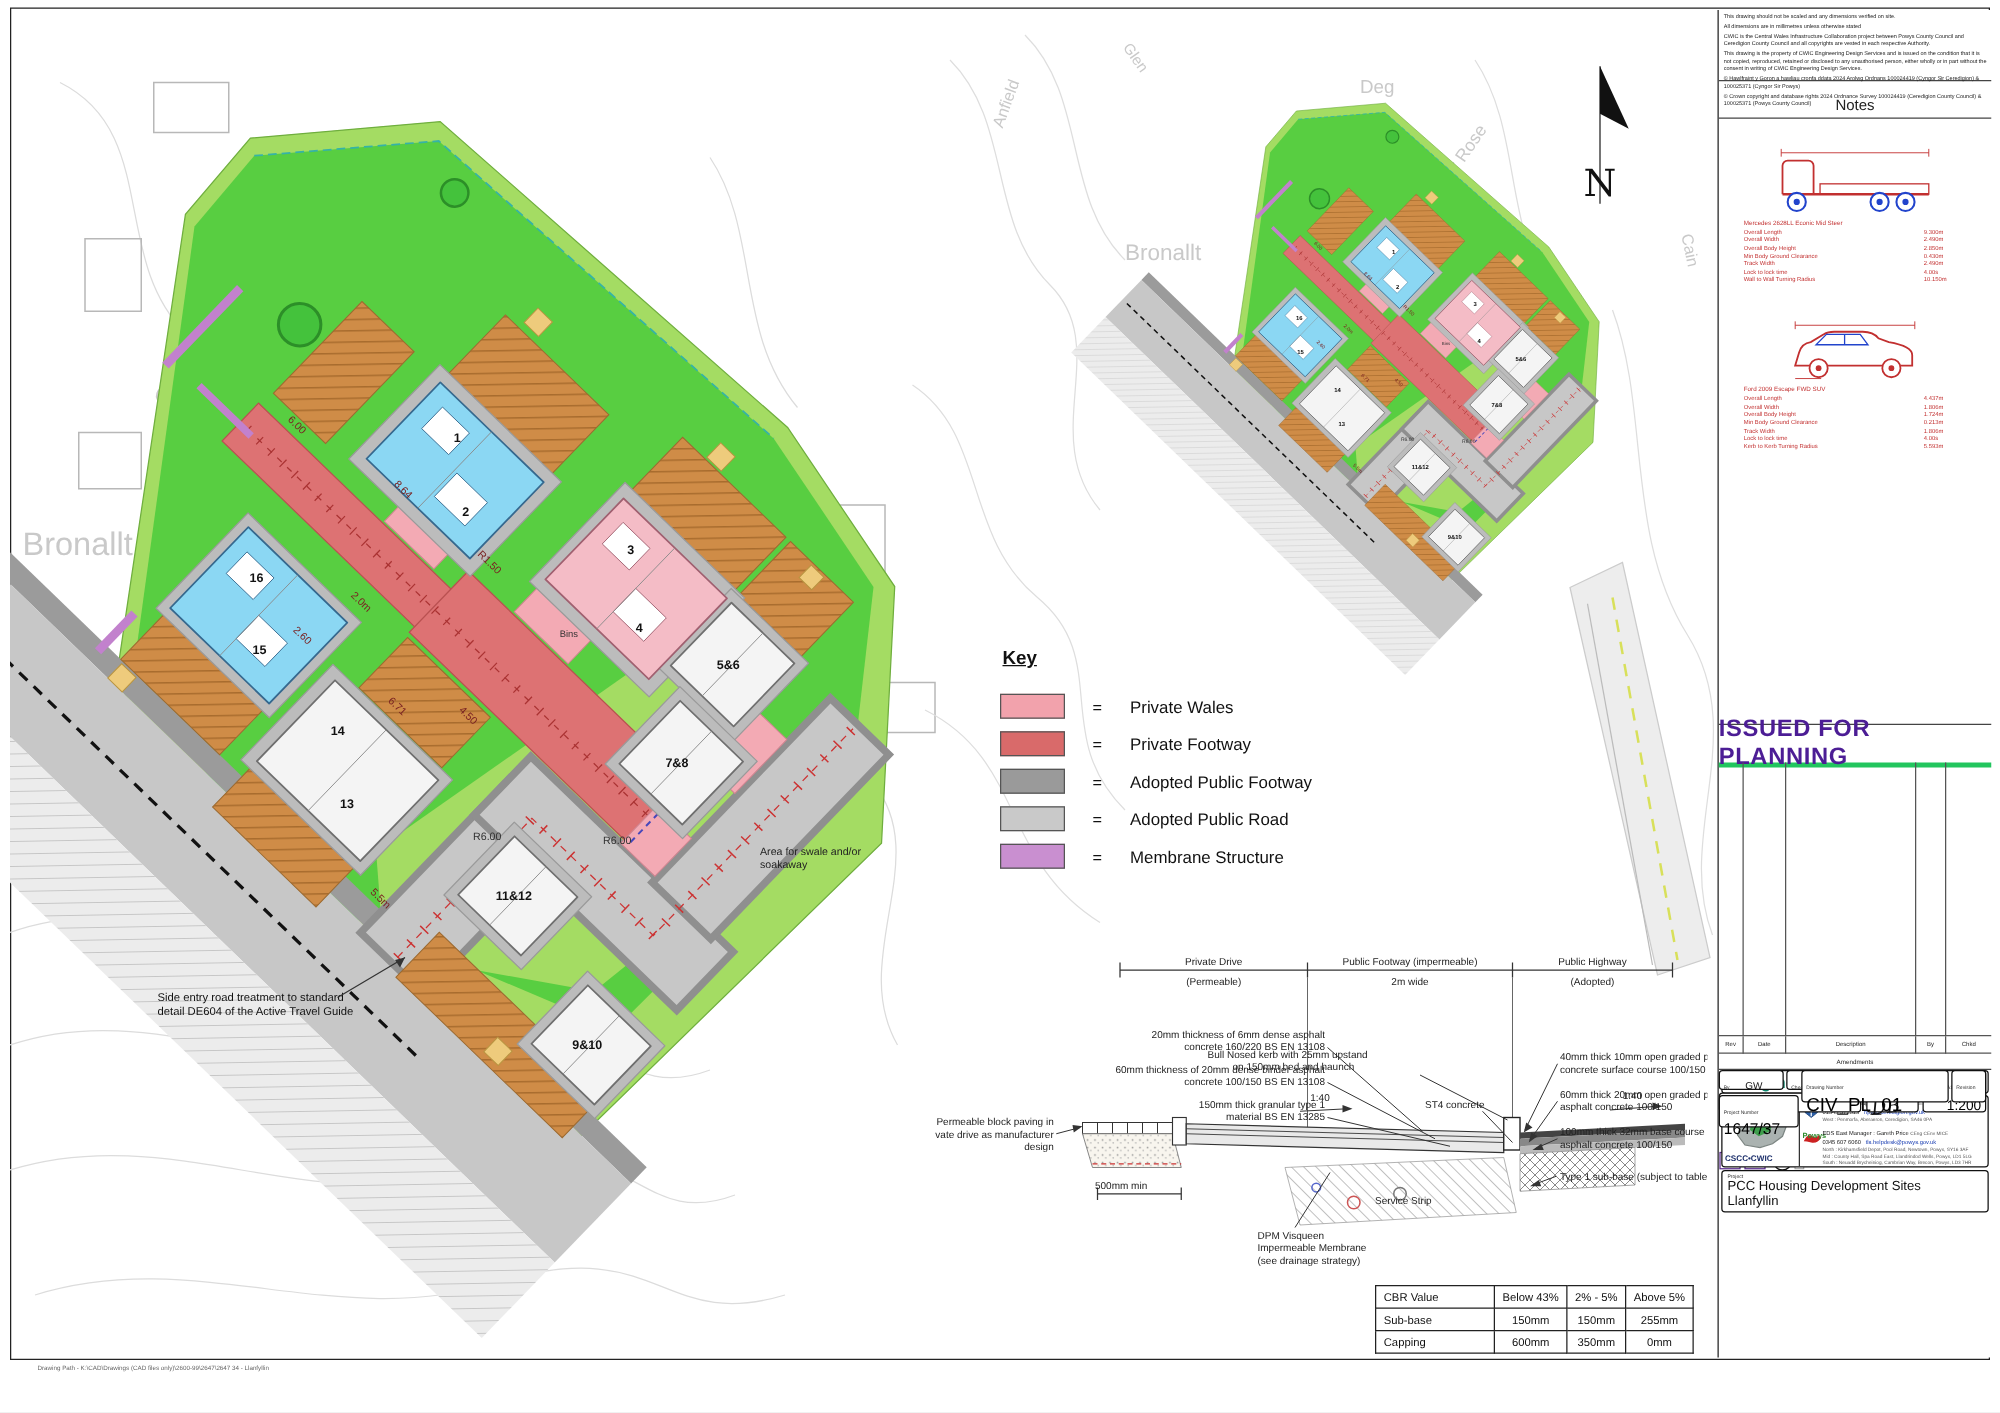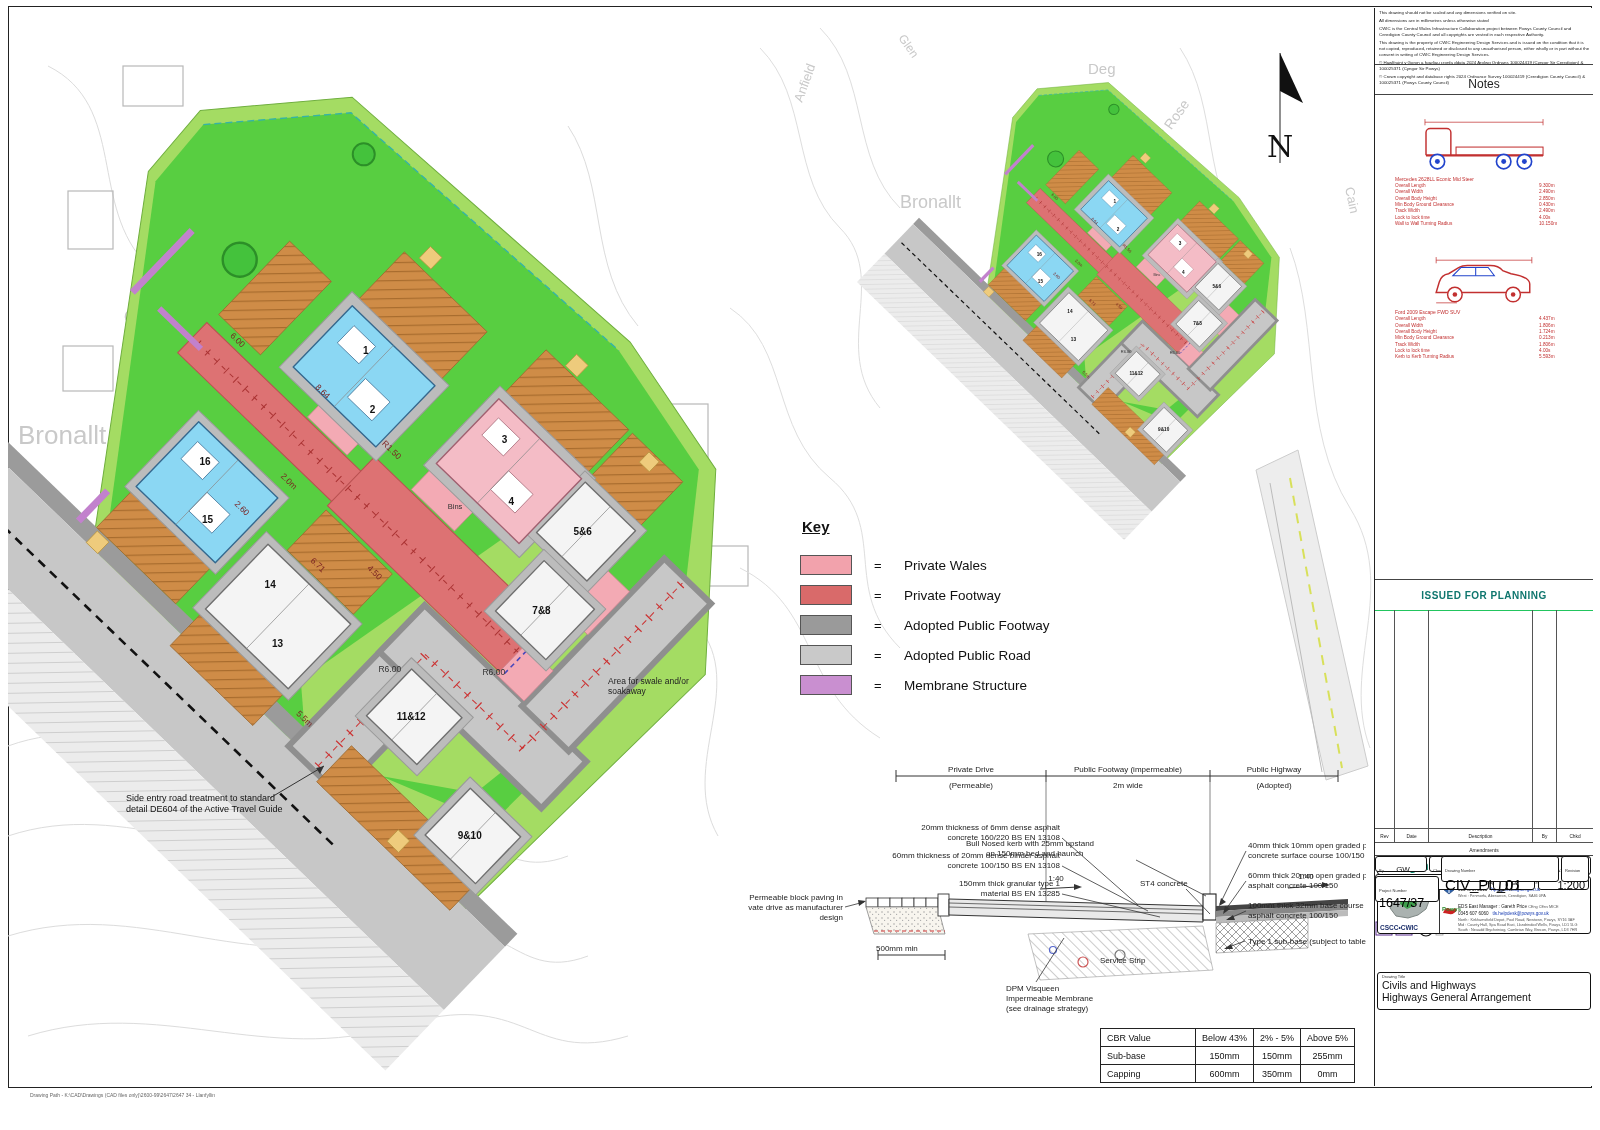--- a/index.html
+++ b/index.html
@@ -19,21 +19,21 @@
   .rpanel{position:absolute;left:1374px;top:8px;width:218px;height:1078px;border-left:1.4px solid #222;box-sizing:border-box;background:#fff;}
   .disc{position:absolute;left:0;top:0;width:218px;height:57px;border-bottom:1px solid #444;padding:2px 3px 0 4px;box-sizing:border-box;}
   .disc p{font-size:4.4px;line-height:1.3;margin:0 0 2.5px 0;color:#222;}
   .noteshdr{position:absolute;left:0;top:57px;width:218px;height:17px;border-bottom:1px solid #444;text-align:center;font-size:12px;color:#222;margin-top:12px;}
   .notesbody{position:absolute;left:0;top:74px;width:218px;height:498px;border-bottom:1px solid #444;box-sizing:border-box;}
   .vspecs{width:178px;margin:2px auto 0 auto;}
   .vname{font-size:5px;color:#c23030;margin-bottom:1px;}
   .vrow{display:flex;font-size:4.7px;color:#c23030;line-height:1.35;}
   .vrow .vl{flex:1;}
   .vrow .vv{width:34px;text-align:left;}
-  .stamp{position:absolute;left:0;top:572px;width:218px;height:30px;border-bottom:1px solid #22c55e;display:flex;align-items:center;justify-content:center;font-size:10px;font-weight:bold;color:#0f766e;letter-spacing:.5px;}
+  .stamp{position:absolute;left:0;top:572px;width:218px;height:30px;border-bottom:4px solid #22c55e;display:flex;align-items:center;justify-content:center;font-size:19px;font-weight:bold;color:#4c1d95;letter-spacing:.5px;}
   .amend{position:absolute;left:0;top:602px;width:218px;height:246px;border-bottom:1px solid #444;box-sizing:border-box;}
   .amcols{position:absolute;left:0;top:0;width:218px;height:218px;display:flex;}
   .amcols div{border-right:1px solid #555;box-sizing:border-box;height:100%;}
   .amhdr{position:absolute;left:0;top:218px;width:218px;height:14px;display:flex;border-top:1px solid #555;font-size:4.8px;color:#222;}
   .amhdr div{border-right:1px solid #555;box-sizing:border-box;display:flex;align-items:center;justify-content:center;}
   .amlab{position:absolute;left:0;top:232px;width:218px;height:14px;border-top:1px solid #555;display:flex;align-items:center;justify-content:center;font-size:5px;color:#222;}
   .c1{width:20px;}.c2{width:34px;}.c3{width:104px;}.c4{width:24px;}.c5{width:36px;border-right:none!important;}
   
   .tblock{position:absolute;left:0;top:848px;width:218px;height:230px;}
   .tb{border:1.6px solid #111;border-radius:3px;box-sizing:border-box;position:absolute;background:#fff;}
@@ -691,28 +691,28 @@
           </svg>
           <div class="erow" style="top:29px;left:2px;font-size:6px;font-weight:bold;color:#2e8b2e;">Powys</div>
           <div class="erow" style="top:27px;left:18px;"><span>EDS East Manager : Gareth Price</span> <span class="tiny">CEng CEnv MICE</span></div>
           <div class="erow" style="top:34px;left:18px;"><span>0345 607 6060</span>&nbsp;&nbsp;&nbsp;<span class="em">tls.helpdesk@powys.gov.uk</span></div>
           <div class="erow tiny" style="top:41px;left:18px;">North : Kirkhamsfield Depot, Pool Road, Newtown, Powys, SY16 3AF</div>
           <div class="erow tiny" style="top:46px;left:18px;">Mid :   County Hall, Spa Road East, Llandrindod Wells, Powys, LD1 5LG</div>
           <div class="erow tiny" style="top:51px;left:18px;">South : Neuadd Brycheiniog, Cambrian Way, Brecon, Powys, LD3 7HR</div>
         </div>
       </div>
 
-
-      <div class="tb dtbox">
-        <div class="lab">Drawing Title</div>
+      <div class="tb projbox">
+        <div class="lab">Project</div>
         <div class="bigval">
-          <div>Civils and Highways</div>
-          <div>Highways General Arrangement</div>
-        </div>
-      </div>
+          <div>PCC Housing Development Sites</div>
+          <div>Llanfyllin</div>
+        </div>
+      </div>
+
 
       <div class="apprrow">
         <div class="apA">
           <div class="apbox" style="left:0;top:0;width:52px;height:16px;">
             <span class="lab">By</span> <span class="apval" style="margin-left:8px;">GW</span>
           </div>
           <div class="apbox" style="left:54px;top:0;width:60px;height:16px;">
             <span class="lab">Checked</span> <span class="apval" style="margin-left:6px;">DB</span>
           </div>
           <div class="apbox" style="left:0;top:18px;width:114px;height:16px;">

